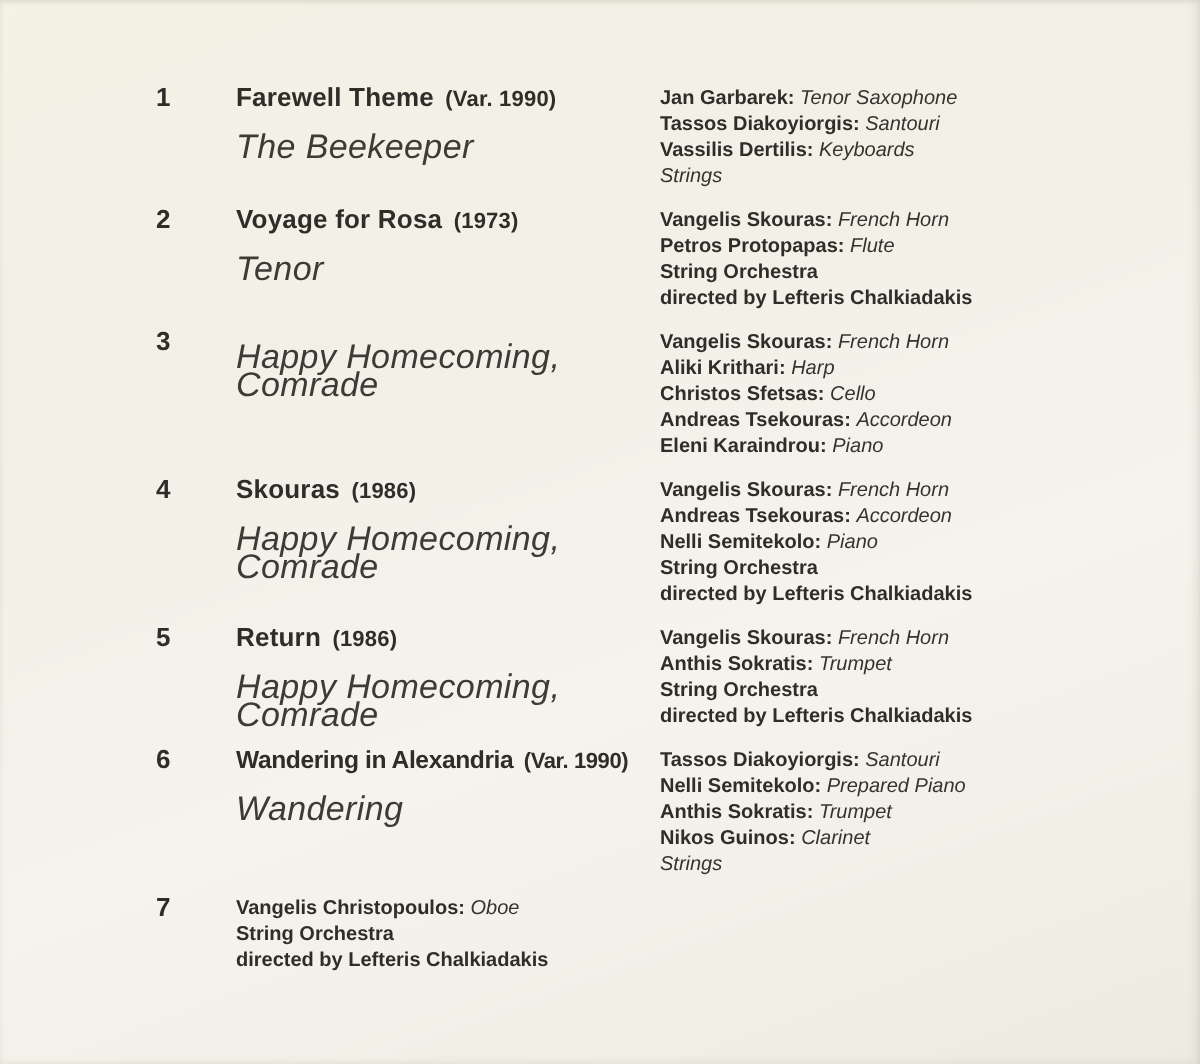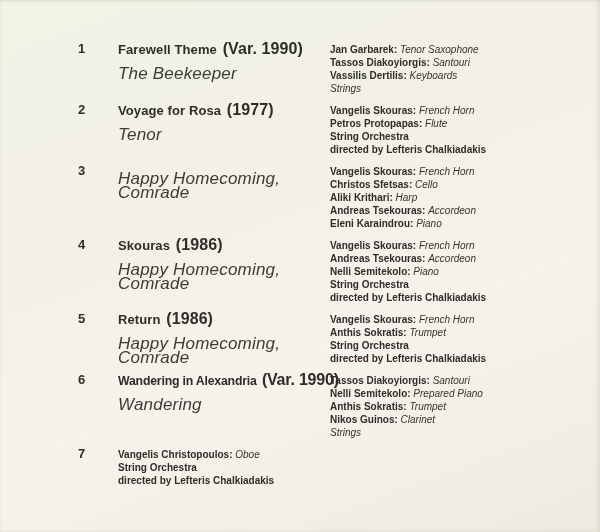--- a/index.html
+++ b/index.html
@@ -42,21 +42,21 @@
     font-weight: bold;
     line-height: 16px;
     white-space: nowrap;
     letter-spacing: 0.1px;
   }
   .track-title-line.long {
     font-size: 12.3px;
     letter-spacing: -0.2px;
   }
   .track-year {
-    font-size: 16px;
+    font-size: 11px;
     font-weight: bold;
     margin-left: 2px;
   }
   .track-subtitle {
     margin-top: 9px;
     font-size: 17px;
     font-style: italic;
     line-height: 14px;
     color: #3c3b35;
     letter-spacing: 0.2px;
@@ -97,41 +97,41 @@
           <div class="credit-line"><span class="credit-name">Tassos Diakoyiorgis:</span> <span class="credit-instrument">Santouri</span></div>
           <div class="credit-line"><span class="credit-name">Vassilis Dertilis:</span> <span class="credit-instrument">Keyboards</span></div>
           <div class="credit-line"><span class="credit-instrument">Strings</span></div>
         </div>
   </div>
 
   <div class="track-row">
     <div class="track-number">2</div>
     <div class="track-main">
       <div class="track-title-line">
-        <span>Voyage for Rosa </span><span class="track-year">(1977)</span>
+        <span>Voyage for Rosa </span><span class="track-year">(1973)</span>
       </div>
       <div class="track-subtitle">Tenor</div>
     </div>
     <div class="track-credits">
           <div class="credit-line"><span class="credit-name">Vangelis Skouras:</span> <span class="credit-instrument">French Horn</span></div>
           <div class="credit-line"><span class="credit-name">Petros Protopapas:</span> <span class="credit-instrument">Flute</span></div>
           <div class="credit-line"><span class="credit-name">String Orchestra</span></div>
           <div class="credit-line"><span class="credit-name">directed by Lefteris Chalkiadakis</span></div>
         </div>
   </div>
 
   <div class="track-row">
     <div class="track-number">3</div>
     <div class="track-main">
       <div class="track-subtitle">Happy Homecoming, Comrade</div>
     </div>
     <div class="track-credits">
           <div class="credit-line"><span class="credit-name">Vangelis Skouras:</span> <span class="credit-instrument">French Horn</span></div>
+          <div class="credit-line"><span class="credit-name">Aliki Krithari:</span> <span class="credit-instrument">Harp</span></div>
           <div class="credit-line"><span class="credit-name">Christos Sfetsas:</span> <span class="credit-instrument">Cello</span></div>
-          <div class="credit-line"><span class="credit-name">Aliki Krithari:</span> <span class="credit-instrument">Harp</span></div>
           <div class="credit-line"><span class="credit-name">Andreas Tsekouras:</span> <span class="credit-instrument">Accordeon</span></div>
           <div class="credit-line"><span class="credit-name">Eleni Karaindrou:</span> <span class="credit-instrument">Piano</span></div>
         </div>
   </div>
 
   <div class="track-row">
     <div class="track-number">4</div>
     <div class="track-main">
       <div class="track-title-line">
         <span>Skouras </span><span class="track-year">(1986)</span>

